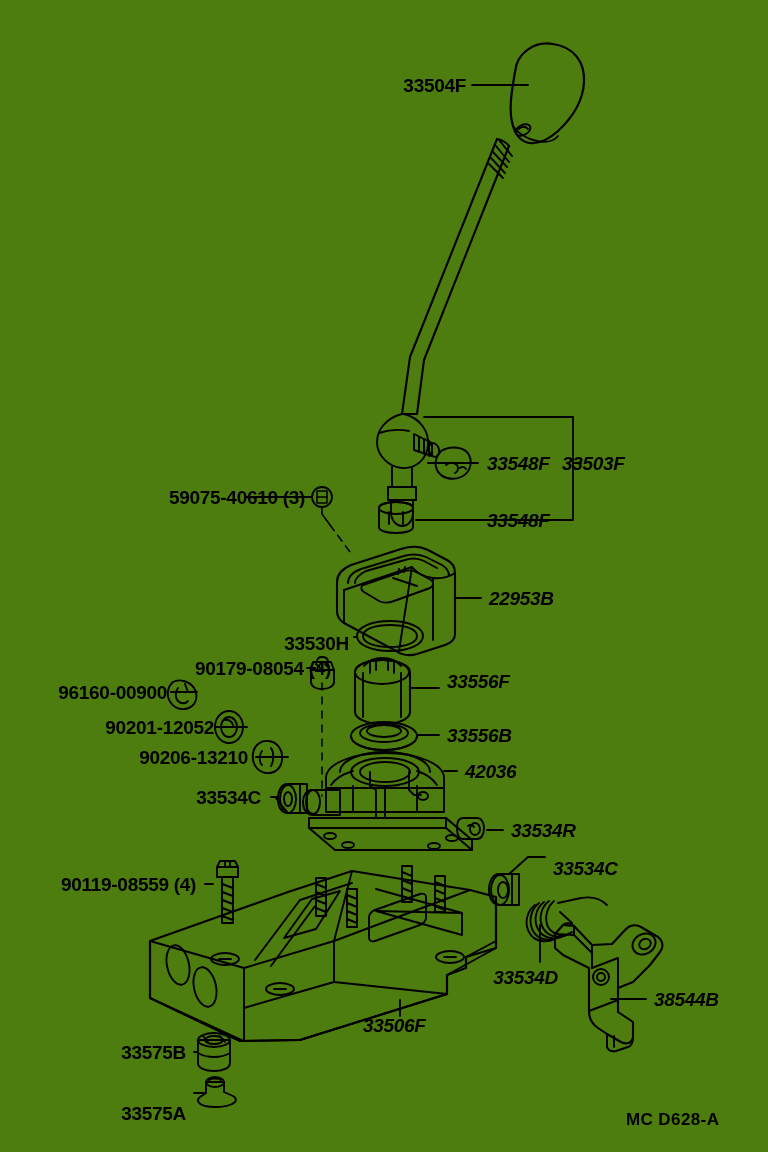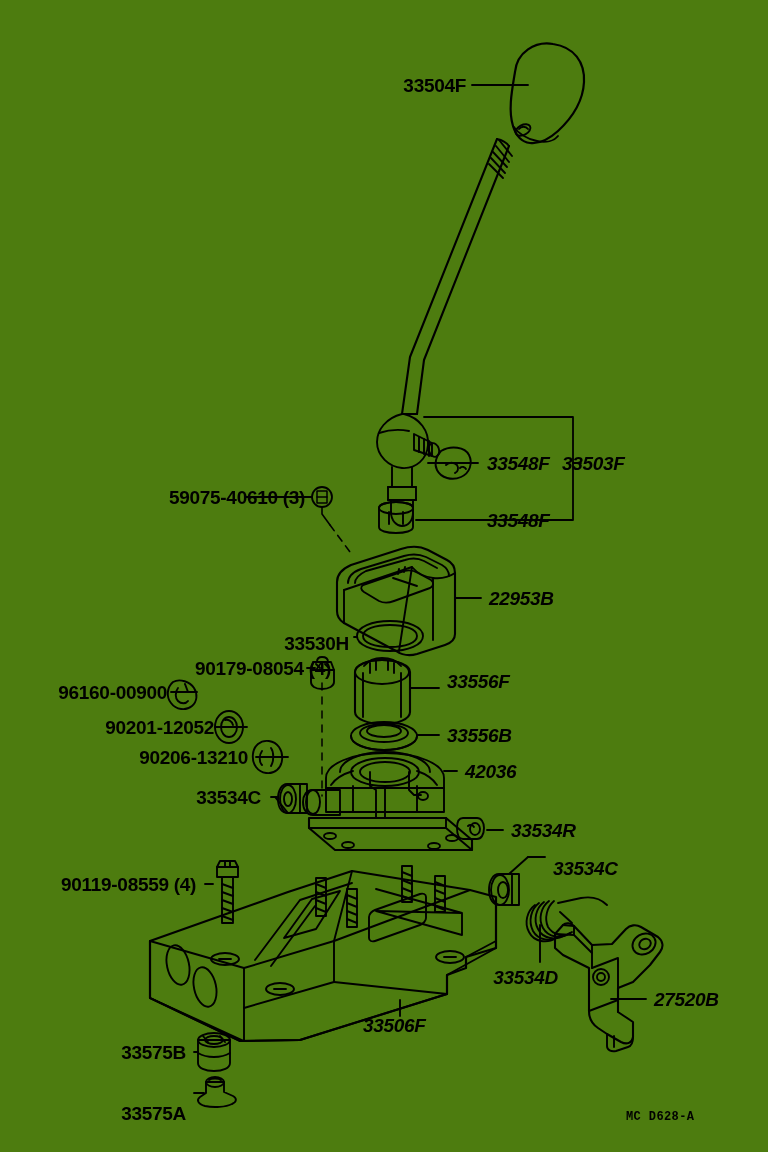--- a/index.html
+++ b/index.html
@@ -29,22 +29,22 @@
     font-weight: 700;
     color: #000000;
     letter-spacing: -0.3px;
     white-space: nowrap;
     line-height: 1;
   }
   .lbl.r { transform: translate(-100%, -50%); }
   .lbl.l { transform: translate(0, -50%); font-style: italic; }
   .footer {
     position: absolute;
-    font-family: Liberation Mono, monospace;
-    font-size: 12px;
+    font-family: Liberation Sans, sans-serif;
+    font-size: 17px;
     font-weight: 700;
     color: #000000;
     white-space: nowrap;
     letter-spacing: 0.4px;
     text-align: right;
   }
 </style>
 </head>
 <body>
 
@@ -397,20 +397,20 @@
   <div class="lbl r" style="left:214px; top:727px;">90201-12052</div>
   <div class="lbl r" style="left:248px; top:757px;">90206-13210</div>
   <div class="lbl l" style="left:447px; top:681px;">33556F</div>
   <div class="lbl l" style="left:447px; top:735px;">33556B</div>
   <div class="lbl l" style="left:465px; top:771px;">42036</div>
   <div class="lbl r" style="left:261px; top:797px;">33534C</div>
   <div class="lbl l" style="left:511px; top:830px;">33534R</div>
   <div class="lbl l" style="left:553px; top:868px;">33534C</div>
   <div class="lbl r" style="left:196px; top:884px;">90119-08559 (4)</div>
   <div class="lbl r" style="left:558px; top:977px;font-style:italic;">33534D</div>
-  <div class="lbl l" style="left:654px; top:999px;">27520B</div>
+  <div class="lbl l" style="left:654px; top:999px;">38544B</div>
   <div class="lbl l" style="left:363px; top:1025px;">33506F</div>
   <div class="lbl r" style="left:186px; top:1052px;">33575B</div>
   <div class="lbl r" style="left:186px; top:1105px;margin-top:8px;">33575A</div>
 
   <div class="footer" style="left:626px; top:1110px;">MC  D628-A</div>
 
 </div>
 
 </body></html>

